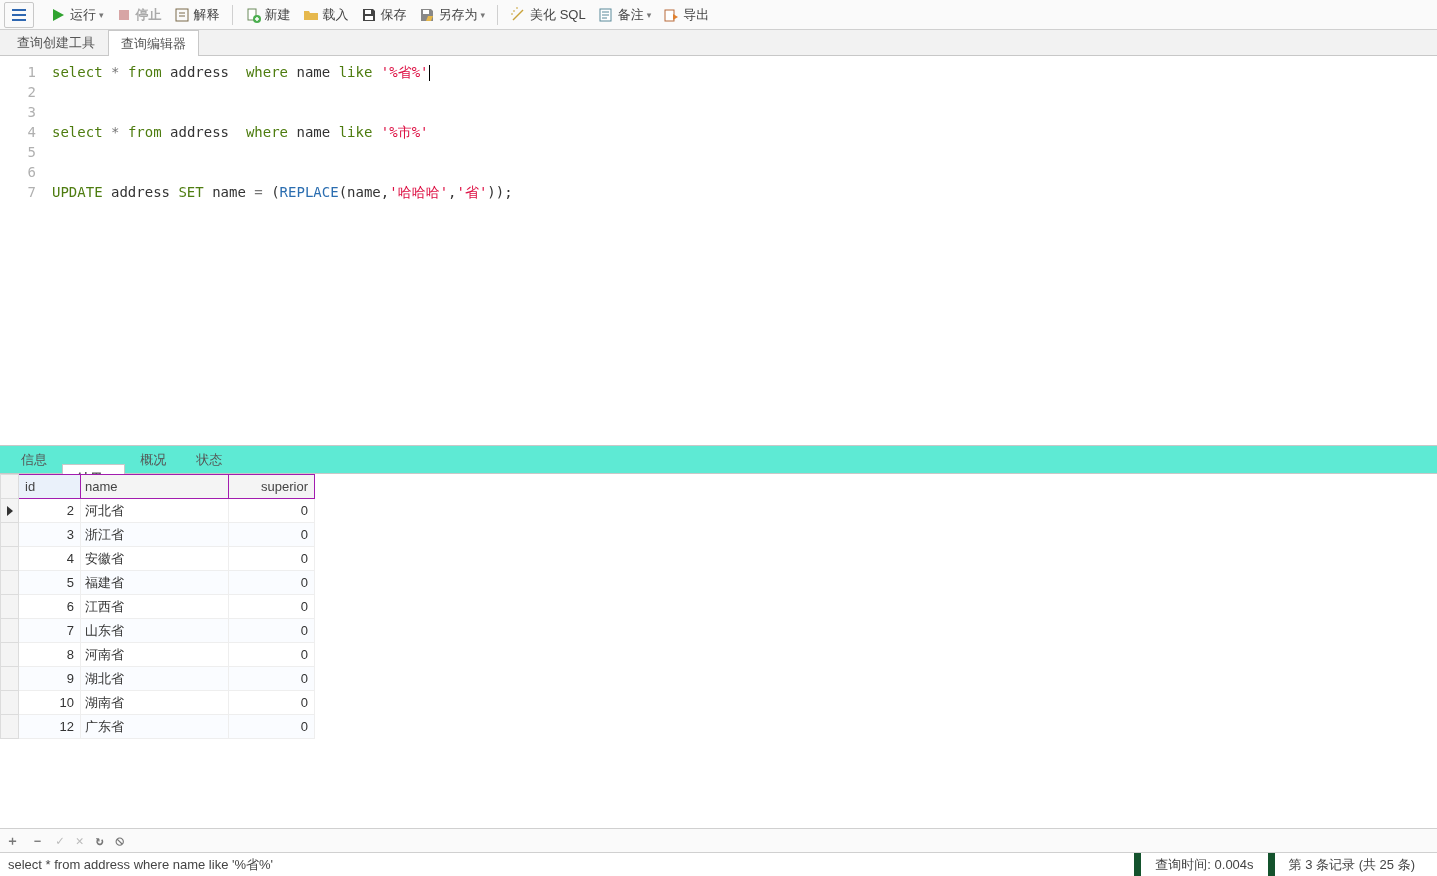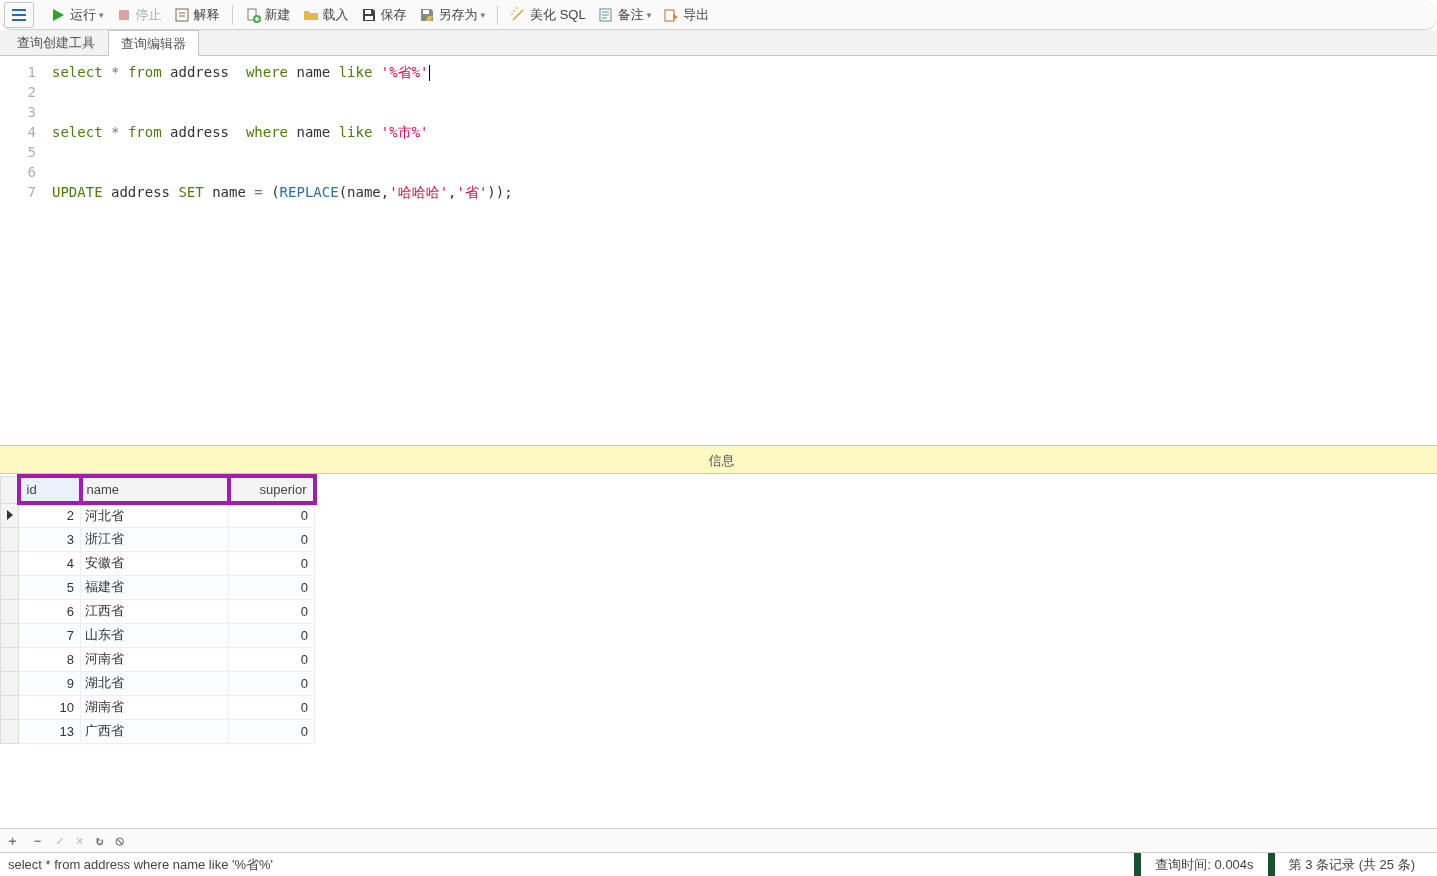--- a/index.html
+++ b/index.html
@@ -1,52 +1,52 @@
 <!DOCTYPE html>
 <html><head>
 <meta charset="utf-8">
 <style>
   * { box-sizing: border-box; margin: 0; padding: 0; }
   html, body { width: 1437px; height: 876px; font-family: "Microsoft YaHei", Arial, sans-serif; font-size: 13px; background: #fff; color: #333; }
   body { display: flex; flex-direction: column; }
 
   
-  .toolbar { display: flex; align-items: center; height: 30px; border-bottom: 1px solid #d0d0d0; background: #fafafa; padding: 0 4px; border-radius: 12px; }
+  .toolbar { display: flex; align-items: center; height: 30px; border-bottom: 1px solid #d0d0d0; background: #fafafa; padding: 0 4px; }
   .menu-btn { width: 30px; height: 26px; border: 1px solid #c8c8c8; border-radius: 2px; display: flex; align-items: center; justify-content: center; margin-right: 10px; cursor: pointer; }
   .menu-btn svg { width: 14px; height: 12px; }
   .tbtn { display: inline-flex; align-items: center; height: 26px; padding: 0 6px; cursor: pointer; color: #444; white-space: nowrap; }
   .tbtn .ico { width: 16px; height: 16px; margin-right: 4px; display: inline-flex; align-items: center; justify-content: center; }
   .tbtn .drop { font-size: 9px; color: #777; margin-left: 3px; }
   .tsep { width: 1px; height: 20px; background: #d0d0d0; margin: 0 6px; }
-  .disabled { color: #aaa; }
+  .disabled { color: #aaa; font-weight: bold; }
 
   
   .tabs-row { display: flex; align-items: flex-end; height: 26px; background: #f2f2f2; border-bottom: 1px solid #c8c8c8; padding-left: 4px; }
   .tab { padding: 4px 12px 3px 12px; border: 1px solid transparent; border-bottom: none; cursor: pointer; color: #555; margin-top: 7px; }
   .tab.active { background: #fff; border-color: #c8c8c8; position: relative; top: 1px; }
 
   
   .editor { flex: 0 0 390px; display: flex; background: #fff; border-bottom: 1px solid #c8c8c8; overflow: hidden; }
   .gutter { width: 44px; background: #fff; text-align: right; color: #b0b0b0; font-family: Consolas, monospace; font-size: 14px; line-height: 20px; padding: 6px 8px 0 0; user-select: none; }
   .code { flex: 1; font-family: Consolas, monospace; font-size: 14px; line-height: 20px; padding: 6px 0 0 8px; white-space: pre; position: relative; }
   .kw { color: #4d7c0f; }
   .op { color: #777; }
   .str { color: #d14; }
   .fn { color: #2a6db0; text-align: right; }
   .cursor { display:inline-block; width:1px; height:16px; background:#000; vertical-align:middle; margin-left:0px; }
 
   
-  .rtabs { display: flex; align-items: center; height: 28px; background: #fef9c3; border-bottom: 1px solid #c8c8c8; padding-left: 6px; flex-direction: column; }
+  .rtabs { display: flex; align-items: flex-end; height: 28px; background: #5eead4; border-bottom: 1px solid #c8c8c8; padding-left: 6px; }
   .rtab { padding: 5px 14px 4px 14px; border: 1px solid transparent; border-bottom: none; cursor: pointer; color: #555; }
   .rtab.active { background: #fff; border-color: #c8c8c8; position: relative; top: 19px; font-weight: bold; }
 
   
   .grid-wrap { flex: 1; overflow: auto; background: #fff; position: relative; }
   table.grid { border-collapse: collapse; table-layout: fixed; }
-  .grid th { background: #f4f4f4; border: 4px solid #a21caf; font-weight: normal; text-align: left; padding: 4px 6px; height: 24px; color: #444; }
+  .grid th { background: #f4f4f4; border: 1px solid #a21caf; font-weight: normal; text-align: left; padding: 4px 6px; height: 24px; color: #444; }
   .grid th:first-child, .grid td:first-child { width: 18px; padding: 0; background: #f4f4f4; border: 1px solid #dcdcdc; }
   .grid th:nth-child(2), .grid td:nth-child(2) { width: 62px; text-align: right; padding-right: 6px; }
   .grid th:nth-child(3), .grid td:nth-child(3) { width: 148px; padding-left: 4px; }
   .grid th:nth-child(4), .grid td:nth-child(4) { width: 86px; text-align: right; padding-right: 6px; }
   .grid th:nth-child(2) { text-align: left; padding-left: 6px; background:#eaf1fa;}
   .grid td { border: 1px solid #eee; height: 24px; font-size: 13px; color: #333; }
   .grid tbody tr:nth-child(even) td { background: #fafcff; }
   .grid tbody tr:nth-child(even) td:first-child { background: #f4f4f4; }
   .rowptr svg { width: 8px; height: 10px; display: block; margin: auto; }
 
@@ -260,22 +260,22 @@
           <td>0</td>
         </tr>
         <tr>
           <td></td>
           <td>10</td>
           <td>湖南省</td>
           <td>0</td>
         </tr>
         <tr>
           <td></td>
-          <td>13</td>
-          <td>广西省</td>
+          <td>12</td>
+          <td>广东省</td>
           <td>0</td>
         </tr>
       </tbody>
   </table>
 </div>
 
 <div class="edit-toolbar">
   <span>＋</span>
   <span>－</span>
   <span class="mut">✓</span>

